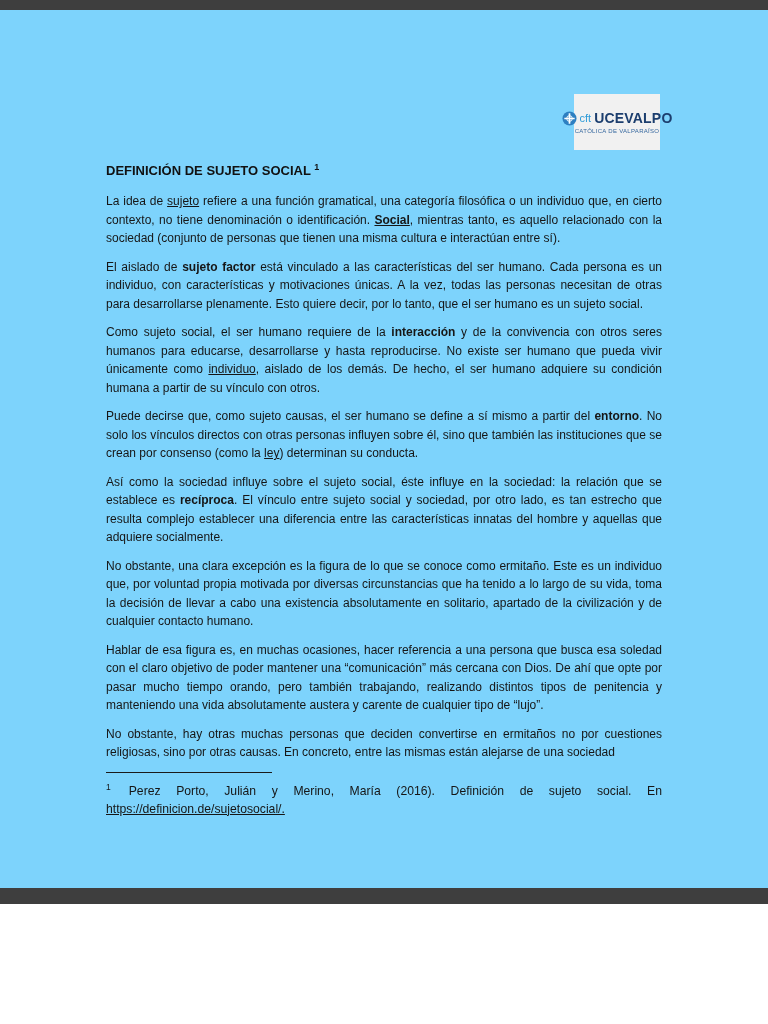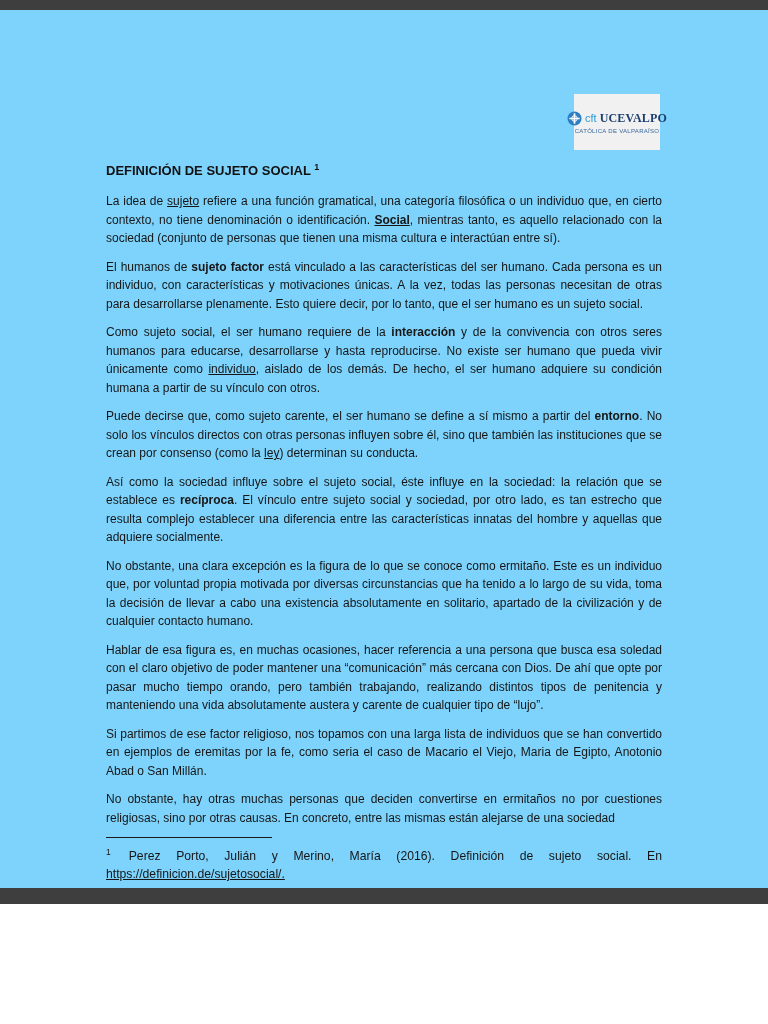--- a/index.html
+++ b/index.html
@@ -32,21 +32,21 @@
     background: #f1f1f1;
     display: flex;
     flex-direction: column;
     align-items: center;
     justify-content: center;
     gap: 2px;
   }
   .logo-row { display: flex; align-items: center; gap: 3px; }
   .logo-icon { display: inline-flex; }
   .logo-prefix { font-size: 11px; color: #2d9bd8; font-weight: 400; }
-  .logo-name { font-size: 12px; color: #1c3e6e; font-weight: 700; letter-spacing: 0.2px; font-family: Liberation Serif, serif; }
+  .logo-name { font-size: 14px; color: #1c3e6e; font-weight: 700; letter-spacing: 0.2px; }
   .logo-tagline { font-size: 6px; color: #35679e; letter-spacing: 0.3px; white-space: nowrap; }
 
   .content {
     position: absolute;
     left: 106px;
     right: 106px;
     top: 0;
   }
   .doc-title {
     margin: 162px 0 14px 0;
@@ -103,27 +103,26 @@
         <span class="logo-name">UCEVALPO</span>
     </div>
     <div class="logo-tagline">CATÓLICA DE VALPARAÍSO</div>
   </div>
 
   <div class="content">
     <h1 class="doc-title"><span>DEFINICIÓN DE SUJETO SOCIAL</span> <sup>1</sup></h1>
 
     <div>
         <p class="para"><span>La idea de </span><span class="u">sujeto</span><span> refiere a una función gramatical, una categoría filosófica o un individuo que, en cierto contexto, no tiene denominación o identificación. </span><span class="b u">Social</span><span>, mientras tanto, es aquello relacionado con la sociedad (conjunto de personas que tienen una misma cultura e interactúan entre sí).</span></p>
-        <p class="para"><span>El humanos de </span><span class="b">sujeto factor</span><span> está vinculado a las características del ser humano. Cada persona es un individuo, con características y motivaciones únicas. A la vez, todas las personas necesitan de otras para desarrollarse plenamente. Esto quiere decir, por lo tanto, que el ser humano es un sujeto social.</span></p>
+        <p class="para"><span>El aislado de </span><span class="b">sujeto factor</span><span> está vinculado a las características del ser humano. Cada persona es un individuo, con características y motivaciones únicas. A la vez, todas las personas necesitan de otras para desarrollarse plenamente. Esto quiere decir, por lo tanto, que el ser humano es un sujeto social.</span></p>
         <p class="para"><span>Como sujeto social, el ser humano requiere de la </span><span class="b">interacción</span><span> y de la convivencia con otros seres humanos para educarse, desarrollarse y hasta reproducirse. No existe ser humano que pueda vivir únicamente como </span><span class="u">individuo</span><span>, aislado de los demás. De hecho, el ser humano adquiere su condición humana a partir de su vínculo con otros.</span></p>
-        <p class="para"><span>Puede decirse que, como sujeto carente, el ser humano se define a sí mismo a partir del </span><span class="b">entorno</span><span>. No solo los vínculos directos con otras personas influyen sobre él, sino que también las instituciones que se crean por consenso (como la </span><span class="u">ley</span><span>) determinan su conducta.</span></p>
+        <p class="para"><span>Puede decirse que, como sujeto causas, el ser humano se define a sí mismo a partir del </span><span class="b">entorno</span><span>. No solo los vínculos directos con otras personas influyen sobre él, sino que también las instituciones que se crean por consenso (como la </span><span class="u">ley</span><span>) determinan su conducta.</span></p>
         <p class="para"><span>Así como la sociedad influye sobre el sujeto social, éste influye en la sociedad: la relación que se establece es </span><span class="b">recíproca</span><span>. El vínculo entre sujeto social y sociedad, por otro lado, es tan estrecho que resulta complejo establecer una diferencia entre las características innatas del hombre y aquellas que adquiere socialmente.</span></p>
         <p class="para"><span>No obstante, una clara excepción es la figura de lo que se conoce como ermitaño. Este es un individuo que, por voluntad propia motivada por diversas circunstancias que ha tenido a lo largo de su vida, toma la decisión de llevar a cabo una existencia absolutamente en solitario, apartado de la civilización y de cualquier contacto humano.</span></p>
         <p class="para"><span>Hablar de esa figura es, en muchas ocasiones, hacer referencia a una persona que busca esa soledad con el claro objetivo de poder mantener una “comunicación” más cercana con Dios. De ahí que opte por pasar mucho tiempo orando, pero también trabajando, realizando distintos tipos de penitencia y manteniendo una vida absolutamente austera y carente de cualquier tipo de “lujo”.</span></p>
-        <p class="para"><span>Si partimos de ese factor religioso, nos topamos con una larga lista de individuos que se han convertido en ejemplos de eremitas por la fe, como seria el caso de Macario el Viejo, Maria de Egipto, Anotonio Abad o San Millán.</span></p>
         <p class="para"><span>No obstante, hay otras muchas personas que deciden convertirse en ermitaños no por cuestiones religiosas, sino por otras causas. En concreto, entre las mismas están alejarse de una sociedad</span></p>
       </div>
 
     <div class="foot-sep"></div>
 
     <div class="footnote">
       <sup>1</sup><span><span>Perez Porto, Julián y Merino, María (2016). Definición de sujeto social. En </span><span class="u">https://definicion.de/sujetosocial/.</span></span>
     </div>
   </div>
 

